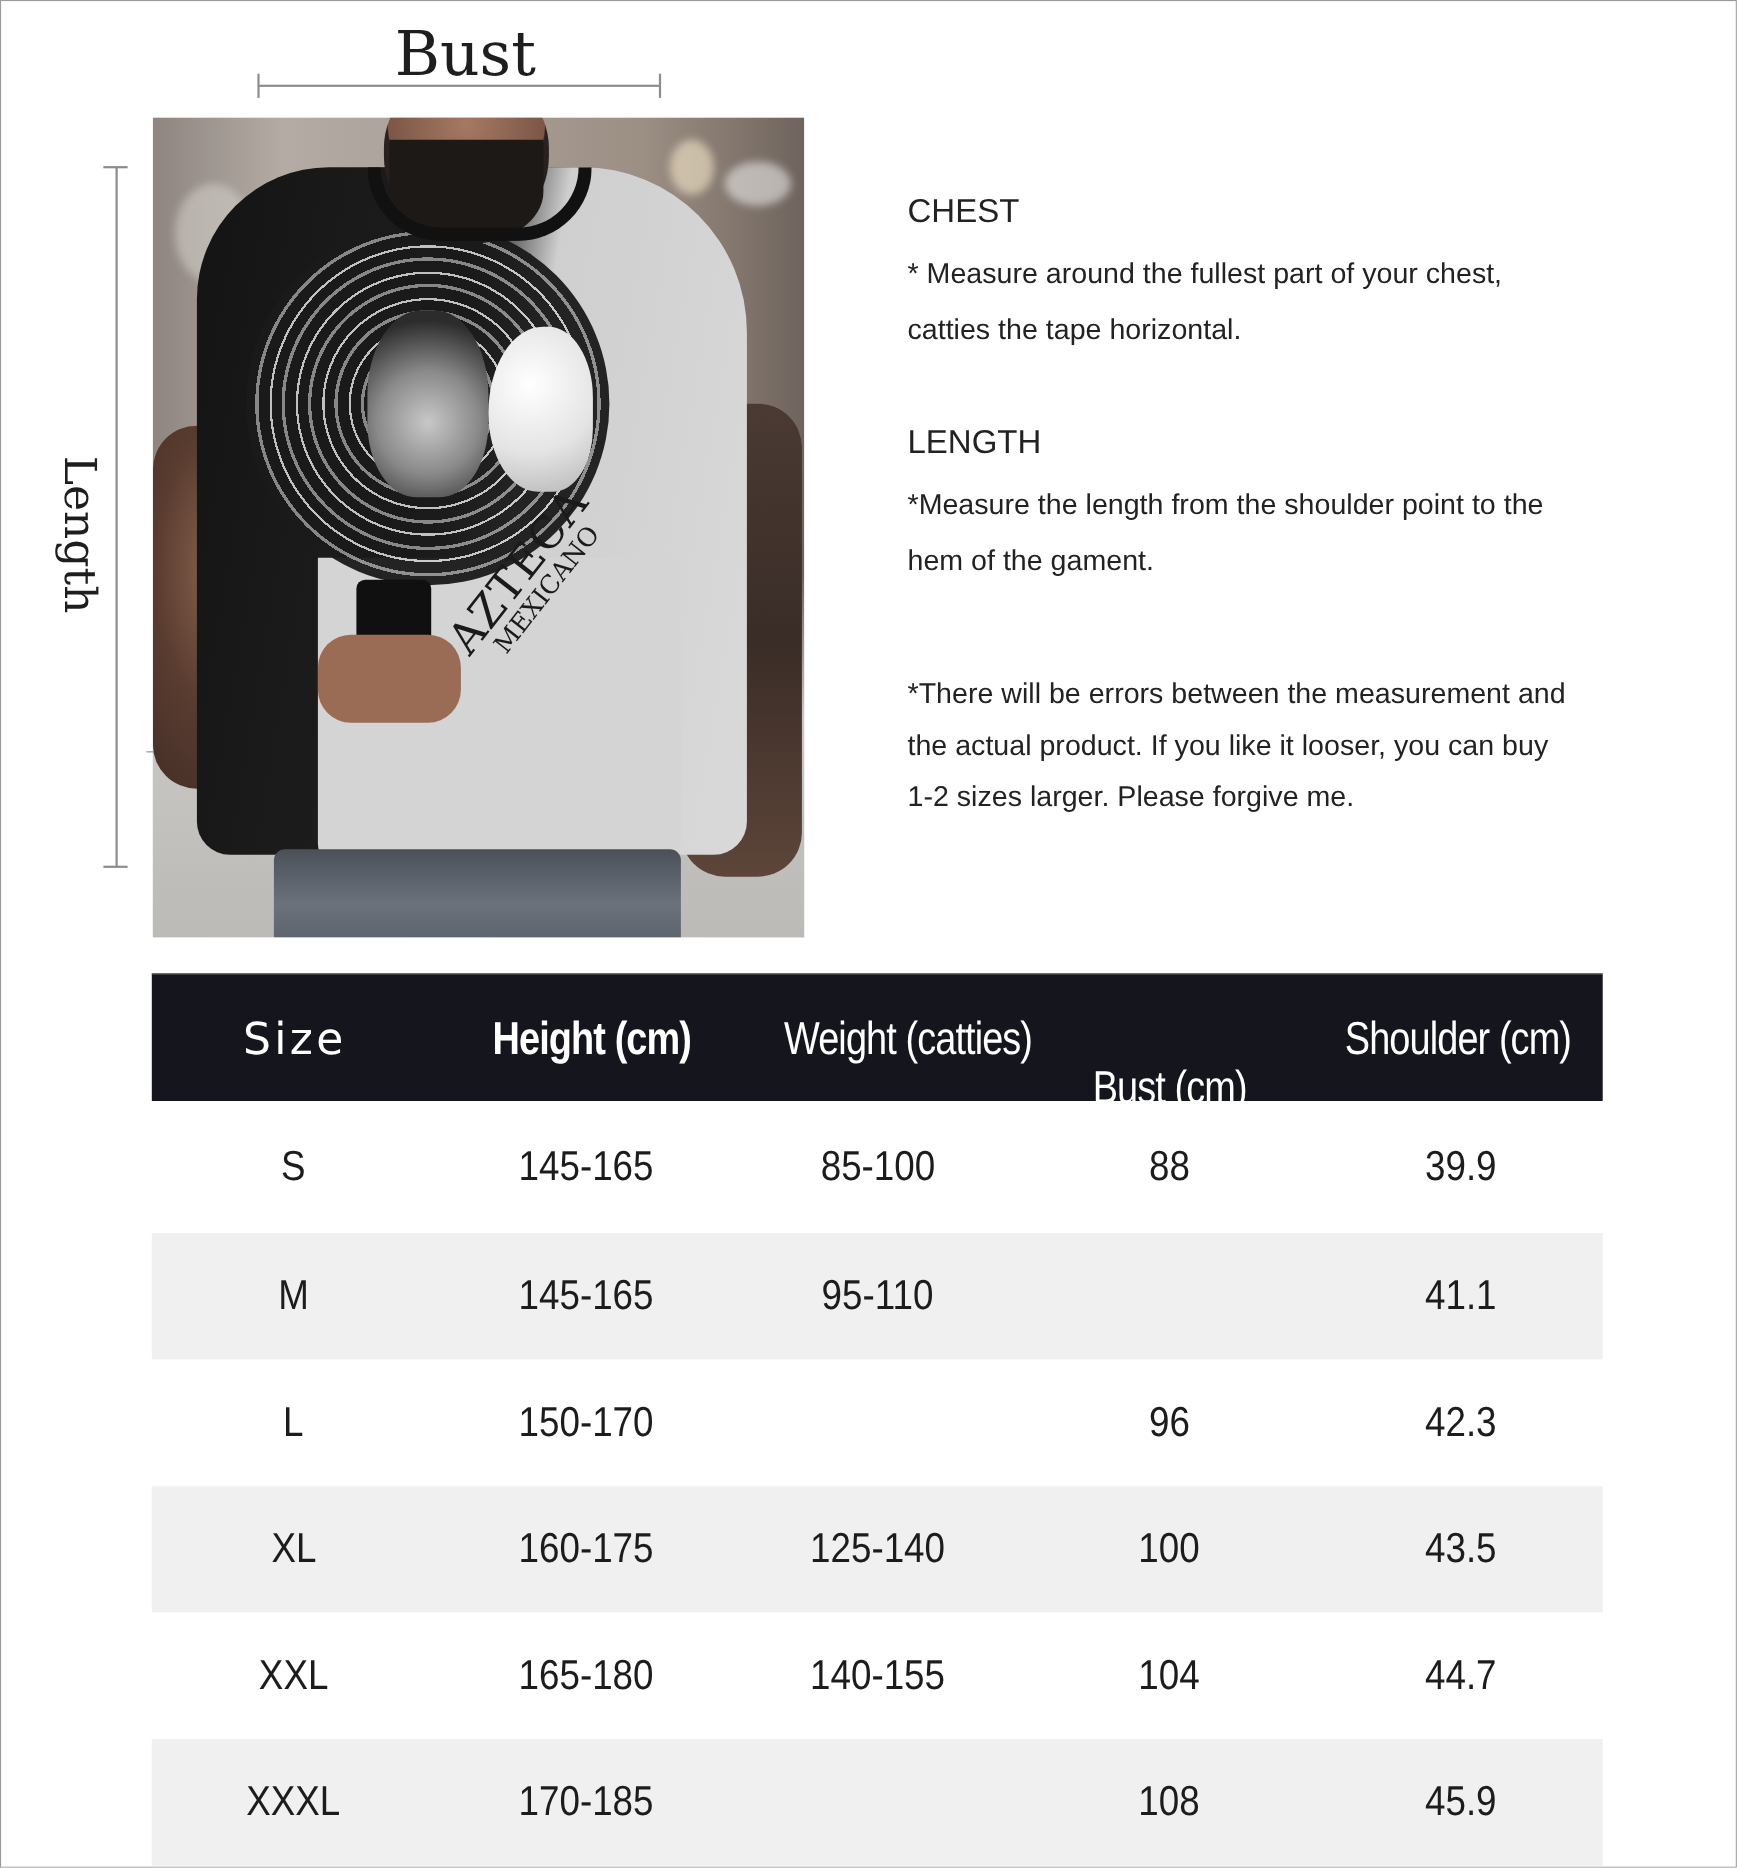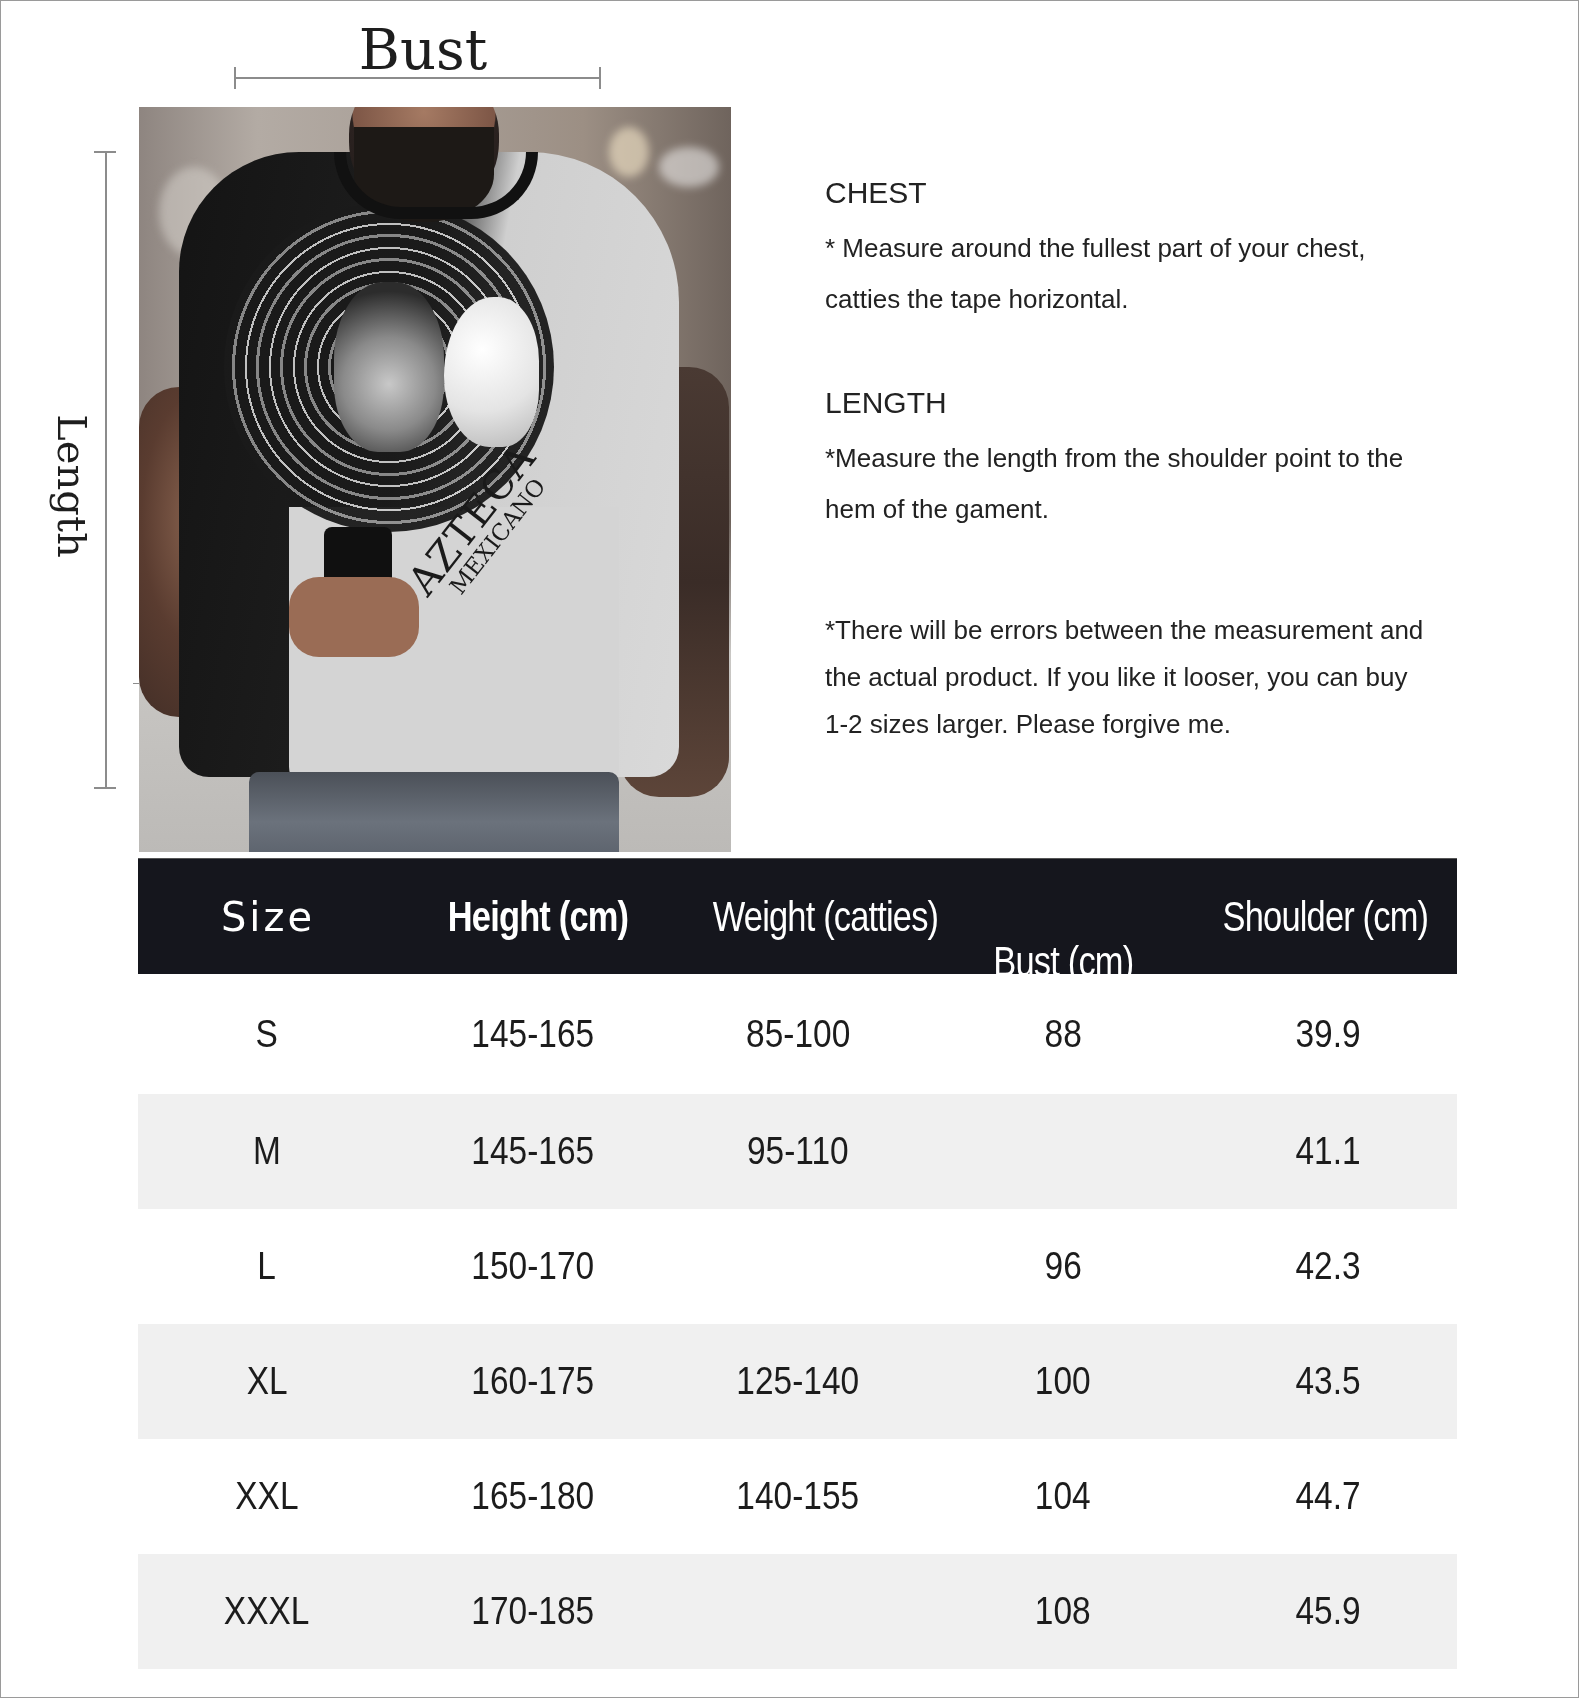--- a/index.html
+++ b/index.html
@@ -39,21 +39,21 @@
   .photo .brand .t1 { font-size: 40px; line-height: 1; letter-spacing: 1px; }
   .photo .brand .t2 { font-size: 23px; line-height: 1; margin-left: 22px; letter-spacing: 0; }
 
   
   .info { position: absolute; left: 788px; top: 0; width: 700px; }
   .info .line { position: absolute; left: 0; white-space: nowrap; color: #222; margin-left: 37px; }
   .info .title { font-size: 30px; letter-spacing: 0; }
   .info .body { font-size: 26px; }
 
   
-  .size-table { position: absolute; left: 138px; top: 858px; width: 1319px; }
+  .size-table { position: absolute; left: 138px; top: 885px; width: 1319px; }
   .thead { height: 115px; background: #15161d; border-top: 1px solid #555; position: relative; }
   .th { position: absolute; top: 0; height: 115px; line-height: 115px; color: #ffffff; font-size: 42px; white-space: nowrap; text-align: center; }
   .th span { display: inline-block; transform: scaleX(0.82); letter-spacing: -1px; }
   .th.size span { transform: none; letter-spacing: 3px; font-family: "DejaVu Sans", sans-serif; font-size: 40px; }
   .trow { position: relative; height: 115px; background: #ffffff; }
   .trow.alt { background: #f0f0f0; }
   .trow.first { height: 120px; }
   .td { position: absolute; top: 0; height: 100%; display: flex; align-items: center; justify-content: center; font-size: 38px; color: #1c1c1c; white-space: nowrap; }
   .td span { display: inline-block; transform: scaleX(0.88); }
   .c0 { left: 59px; width: 140px; }

